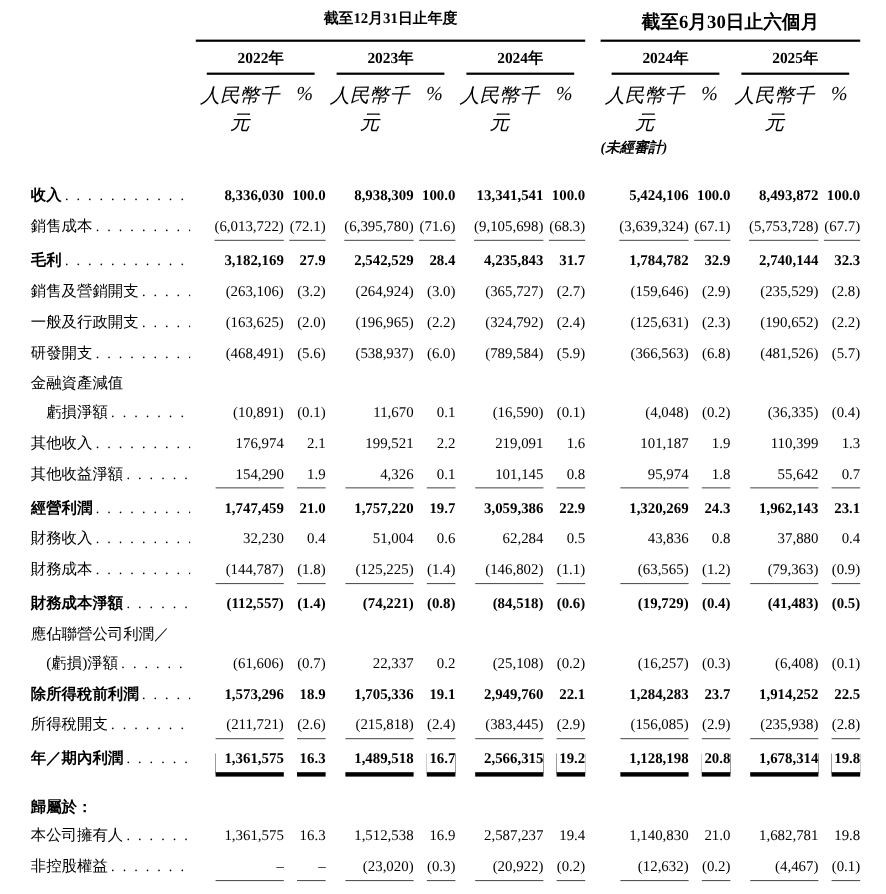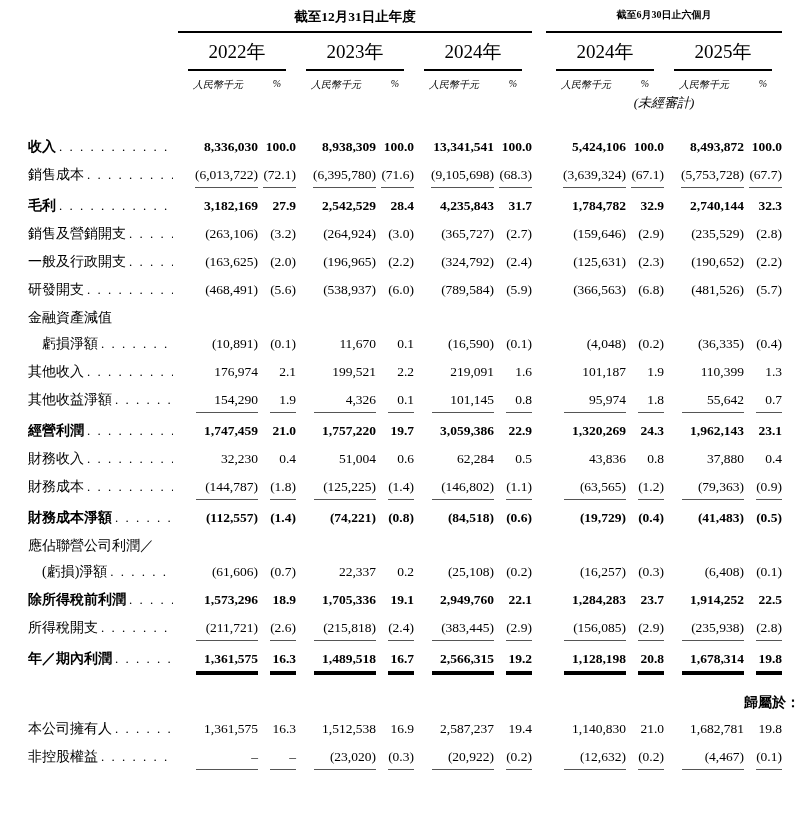--- a/index.html
+++ b/index.html
@@ -10,38 +10,38 @@
   }
   .sheet { box-sizing:border-box; padding:8px 0 0 28px; }
 
   
   .thead { width:754px; }
   .hrow1 { display:flex; }
   .hlabel { width:150px; }
   .hannual  { width:354px; text-align:center; font-weight:bold; font-size:13.5px;
               border-bottom:2px solid #000; padding-bottom:5px; }
   .hgap { width:14px; }
-  .hinterim { width:236px; text-align:center; font-weight:bold; font-size:10px;
+  .hinterim { width:236px; text-align:center; font-weight:bold; font-size:17px;
               border-bottom:2px solid #000; padding-bottom:5px; }
   .hrow2 { display:flex; margin-top:6px; }
   .ycell { width:118px; }
-  .ycell .yline { display:block; margin:0 10px; text-align:center; font-weight:normal;
-                  font-size:19px; border-bottom:2px solid #000; padding-bottom:4px; }
-  .hrow3 { display:flex; margin-top:7px; font-style:italic; font-size:10px; }
+  .ycell .yline { display:block; margin:0 10px; text-align:center; font-weight:bold;
+                  font-size:14px; border-bottom:2px solid #000; padding-bottom:4px; }
+  .hrow3 { display:flex; margin-top:7px; font-style:italic; font-size:18px; }
   .ucell { width:80px; text-align:center; }
   .pcell { width:38px; text-align:center; }
   .hrow4 { display:flex; margin-top:2px; font-style:italic; font-size:13px; }
-  .note-span { margin-left:518px; width:236px; text-align:center; }
+  .note-span { margin-left:518px; width:236px; text-align:left;font-weight:bold; }
 
   
   .tbody { margin-top:26px; }
   .row { display:flex; align-items:baseline; height:28px; }
   .row.label-only { height:26px; }
   .row.gap { margin-top:3px; }
-  .row.section-gap { margin-top:16px;justify-content:flex-end; }
+  .row.section-gap { margin-top:16px; }
   .row.bold .label-text, .row.bold .num { font-weight:bold; }
   .label { width:150px; box-sizing:border-box; display:flex; align-items:baseline;
            overflow:hidden; padding-right:5px; }
   .row.label-only .label { width:auto; overflow:visible; }
   .label.indent { padding-left:14px; }
   .leader { flex:1; overflow:hidden; white-space:nowrap; letter-spacing:2px;
             font-weight:normal; margin-left:3px; font-size:13px; }
   .cell { box-sizing:border-box; display:flex; justify-content:flex-end; }
   .cell.val { width:80px; }
   .cell.pct { width:38px; }

